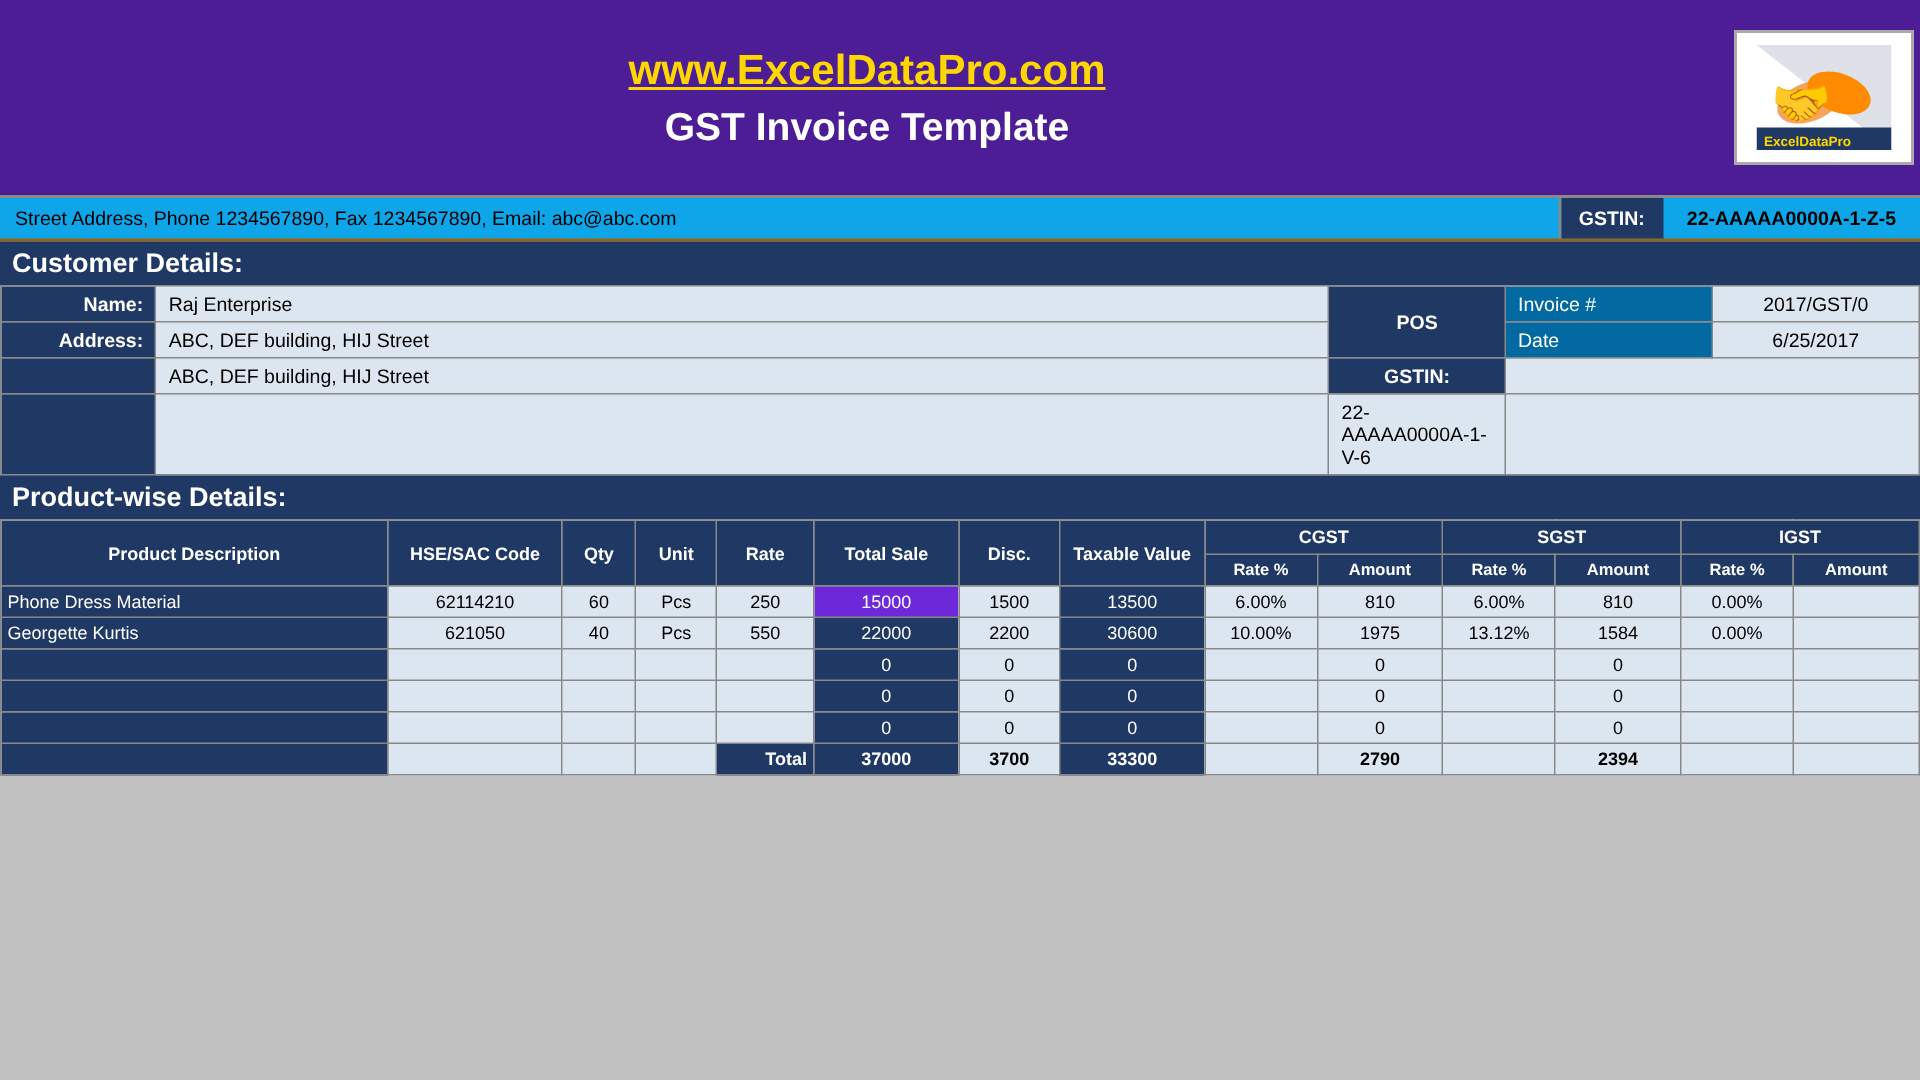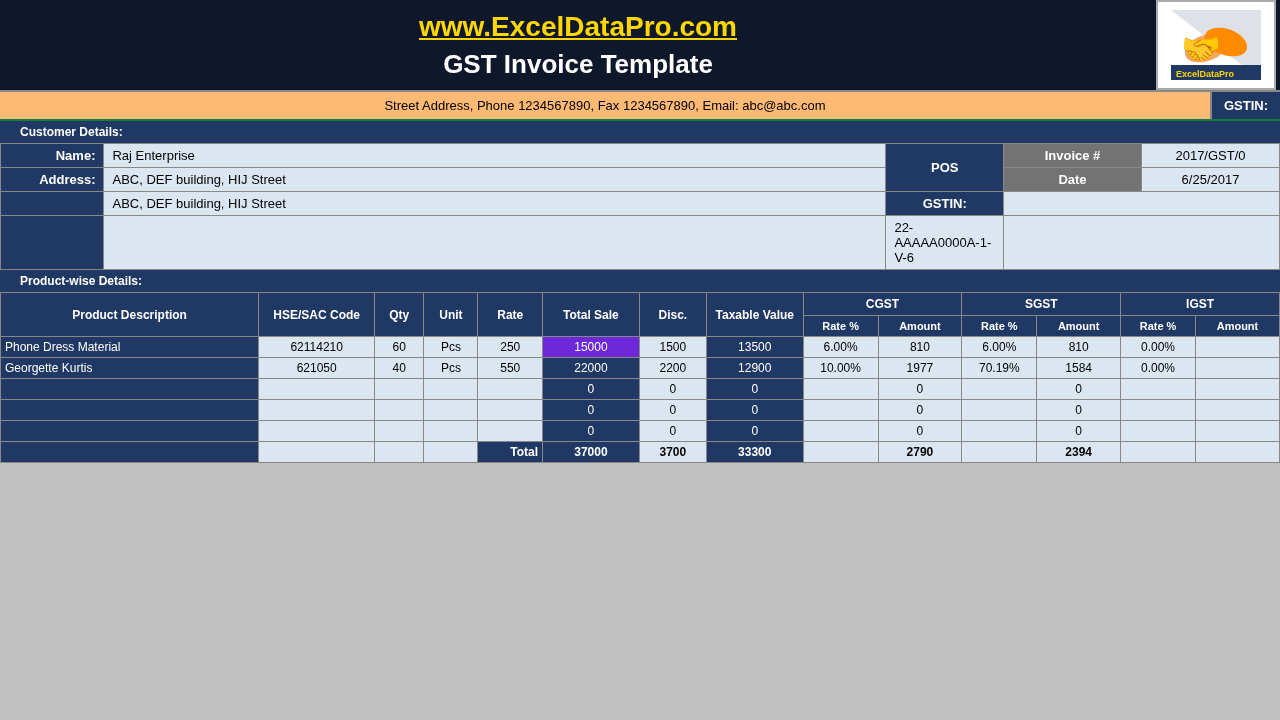--- a/index.html
+++ b/index.html
@@ -9,25 +9,25 @@
       overflow: hidden;
       font-family: Arial, sans-serif;
       background: #c0c0c0;
     }
     .container {
       width: 1280px;
       background: #fff;
     }
     
     .header-top {
-      background: #0f172a;
+      background: #4c1d95;
       display: flex;
       align-items: center;
       justify-content: space-between;
-      padding: 0 0;
+      padding: 20px 0;
     }
     .header-website {
       flex: 1;
       text-align: center;
       padding: 4px 0;
     }
     .header-website a {
       color: #ffd700;
       font-size: 28px;
       font-weight: bold;
@@ -50,23 +50,22 @@
     }
     .header-title-row h1 {
       color: #fff;
       font-size: 26px;
       font-weight: bold;
     }
     
     .company-info-row {
       display: flex;
       border-top: 2px solid #888;
-      border-bottom: 2px solid #15803d;
-      background: #fdba74;
-      text-align: center;
+      border-bottom: 2px solid #a16207;
+      background: #0ea5e9;
     }
     .company-address {
       flex: 1;
       padding: 6px 10px;
       font-size: 13px;
       color: #000;
       border-right: 2px solid #888;
     }
     .gstin-section {
       display: flex;
@@ -85,23 +84,23 @@
     .gstin-value {
       padding: 6px 16px;
       font-size: 13px;
       font-weight: bold;
       color: #000;
     }
     
     .section-header {
       background: #1f3864;
       color: #fff;
-      font-size: 12px;
-      font-weight: bold;
-      padding: 4px 20px;
+      font-size: 18px;
+      font-weight: bold;
+      padding: 4px 8px;
     }
     .customer-table {
       width: 100%;
       border-collapse: collapse;
       background: #dce6f1;
     }
     .customer-table td {
       border: 1px solid #888;
       font-size: 13px;
       padding: 4px 8px;
@@ -119,24 +118,23 @@
       text-align: left;
     }
     .pos-cell {
       background: #1f3864;
       color: #fff;
       font-weight: bold;
       text-align: center;
       width: 80px;
     }
     .invoice-header-cell {
-      background: #737373;
-      color: #fff;
-      font-weight: bold;
-      text-align: center;
+      background: #0369a1;
+      color: #fff;
+      font-weight: normal;
       width: 120px;
     }
     .invoice-value-cell {
       background: #dce6f1;
       color: #000;
       text-align: center;
     }
     
     .product-table {
       width: 100%;
@@ -206,20 +204,21 @@
         <rect x="0" y="55" width="90" height="15" fill="#1f3864"></rect>
         <text x="5" y="67" font-size="9" fill="#ffd700" font-weight="bold">ExcelDataPro</text>
       </svg>
     </div>
   </div>
 
   <div class="company-info-row">
     <div class="company-address">Street Address, Phone 1234567890, Fax 1234567890, Email: abc@abc.com</div>
     <div class="gstin-section">
       <div class="gstin-label">GSTIN:</div>
+      <div class="gstin-value">22-AAAAA0000A-1-Z-5</div>
     </div>
   </div>
 
   <div class="section-header">Customer Details:</div>
 
   <table class="customer-table">
     <colgroup>
       <col style="width:90px">
       <col style="width:680px">
       <col style="width:80px">
@@ -316,24 +315,24 @@
       <td></td>
     </tr>
         <tr class="data-row">
       <td style="background:#1f3864;color:#fff;text-align:left;padding-left:4px;">Georgette Kurtis</td>
       <td>621050</td>
       <td>40</td>
       <td>Pcs</td>
       <td>550</td>
       <td style="background:#1f3864;color:#fff;">22000</td>
       <td>2200</td>
-      <td style="background:#1f3864;color:#fff;">12900</td>
+      <td style="background:#1f3864;color:#fff;">30600</td>
       <td>10.00%</td>
-      <td>1977</td>
-      <td>70.19%</td>
+      <td>1975</td>
+      <td>13.12%</td>
       <td>1584</td>
       <td>0.00%</td>
       <td></td>
     </tr>
         <tr class="empty-row">
       <td style="background:#1f3864;"></td>
       <td></td>
       <td></td>
       <td></td>
       <td></td>

